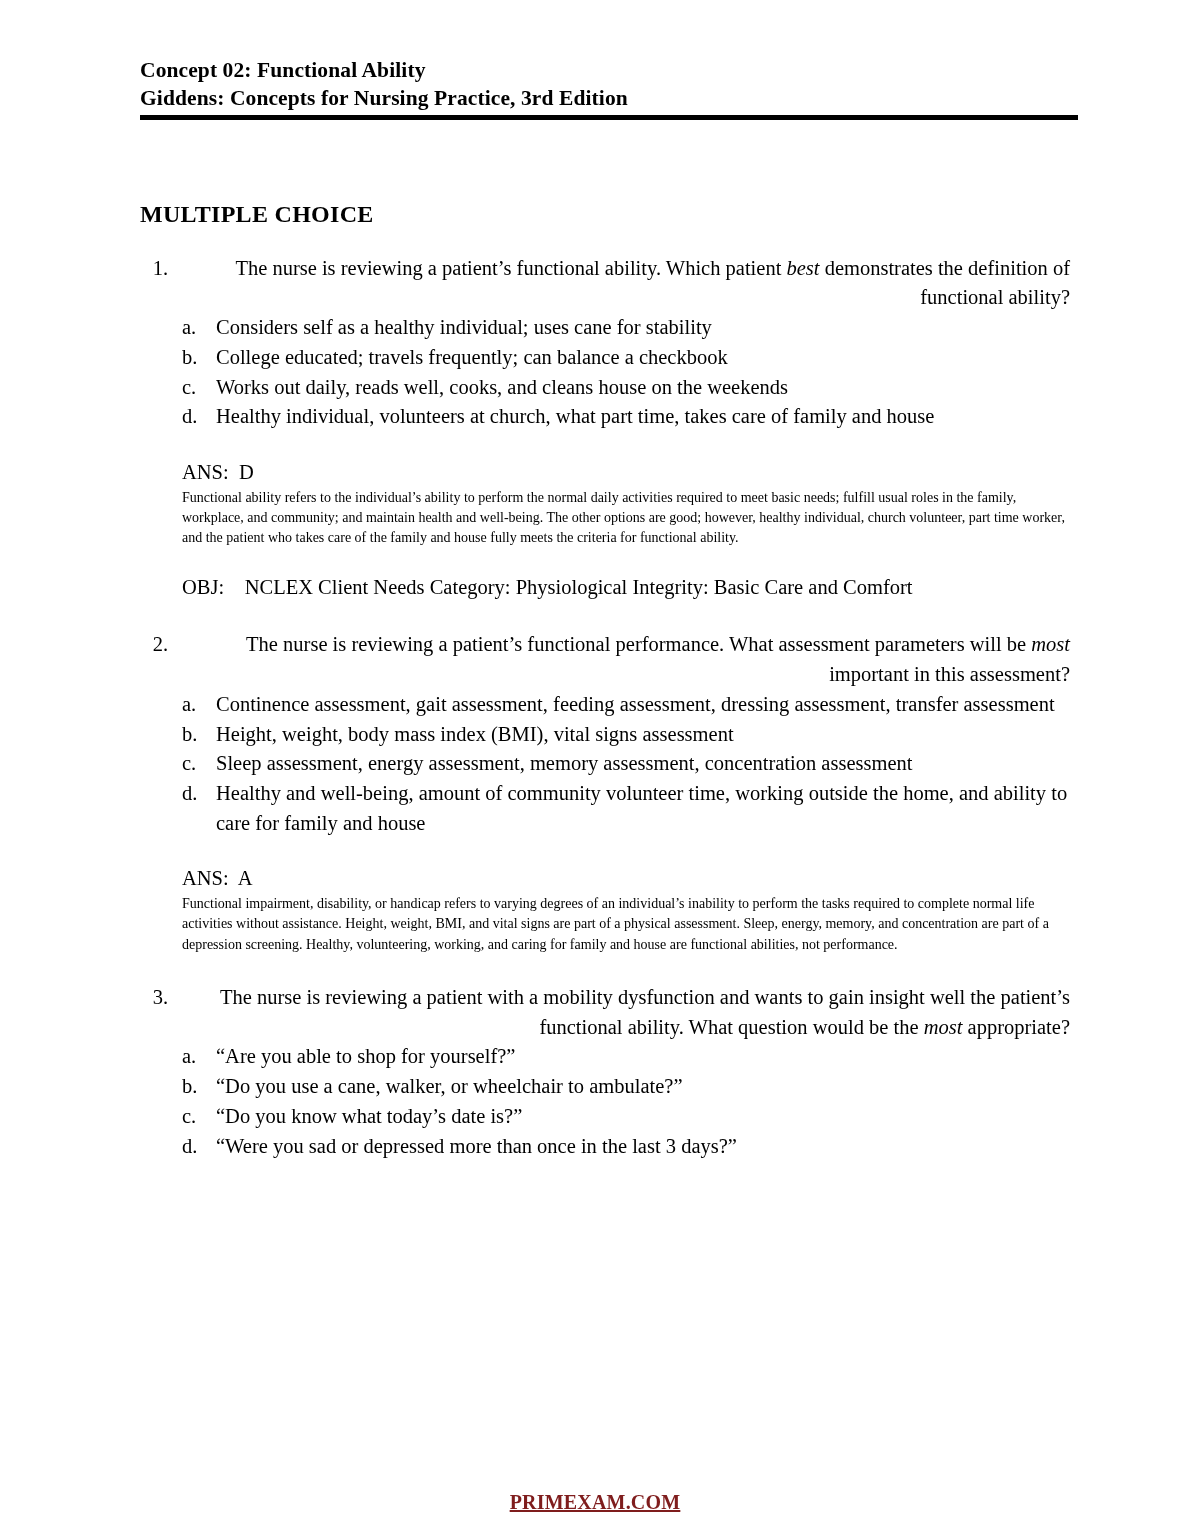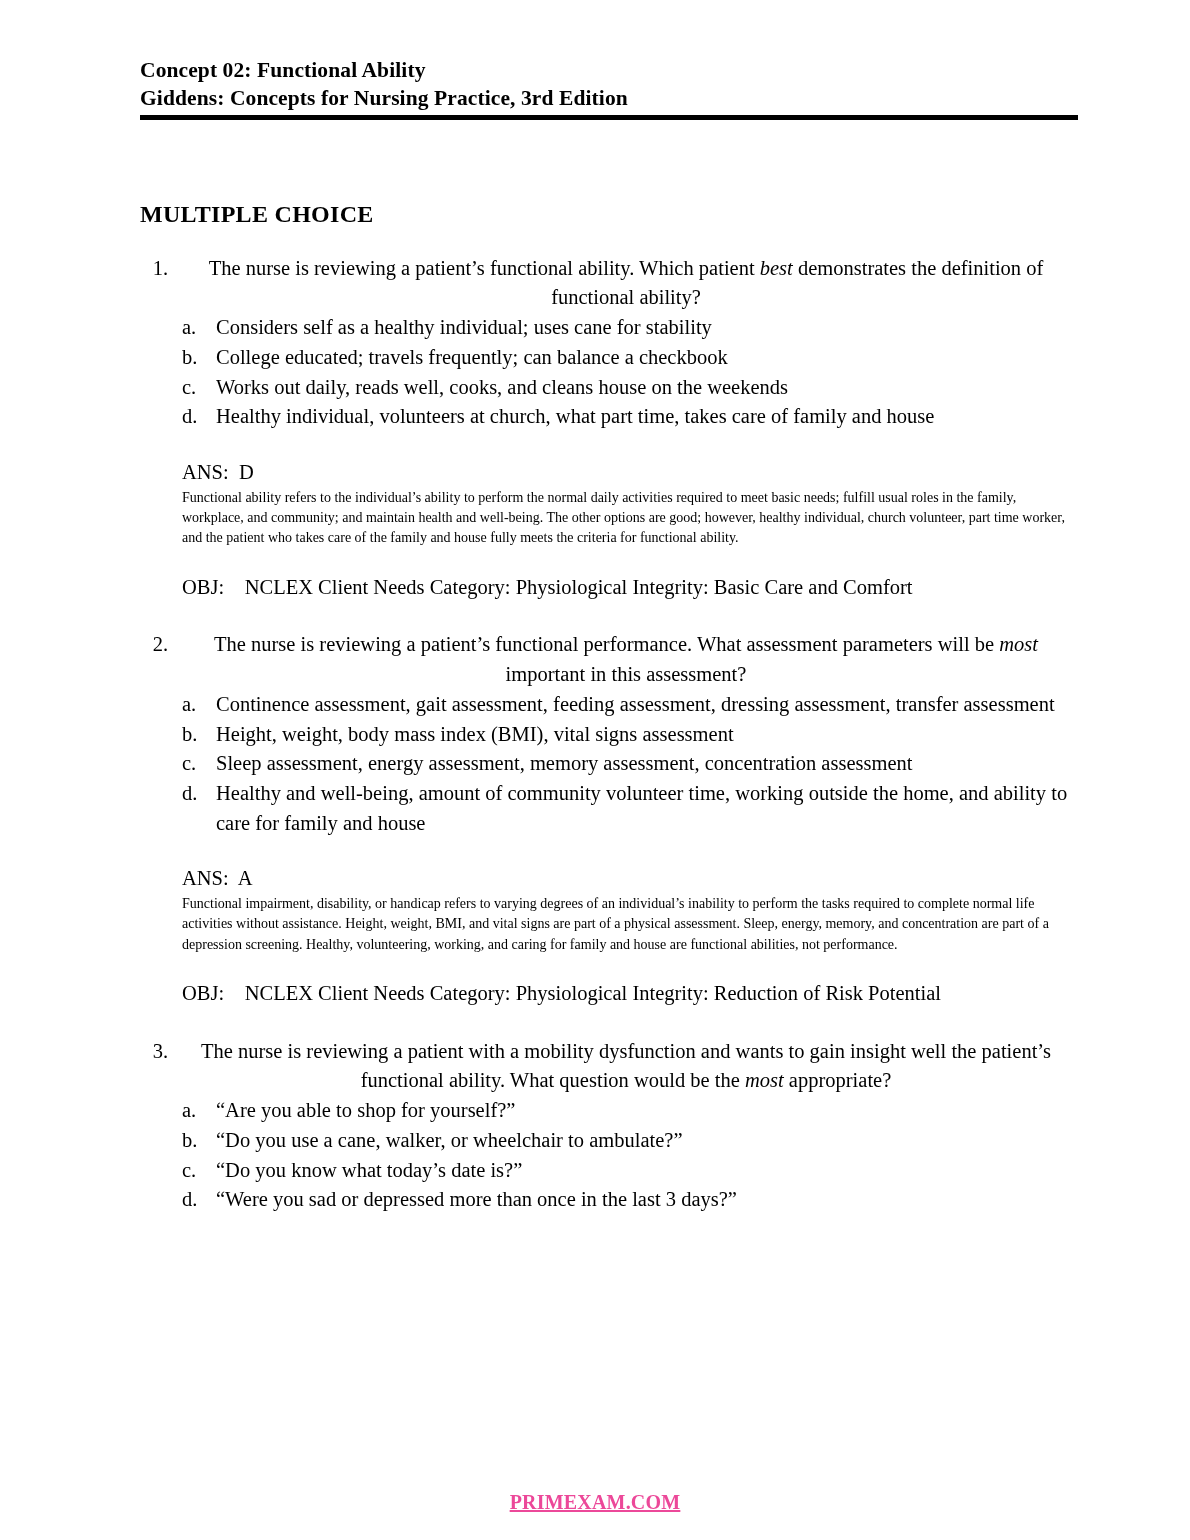--- a/index.html
+++ b/index.html
@@ -53,21 +53,21 @@
     line-height: 1.45;
     padding-right: 14px;
     box-sizing: border-box;
   }
   .q-body {
     flex: 1 1 auto;
   }
   .q-stem {
     font-size: 20.5px;
     line-height: 1.45;
-    text-align: center;
+    text-align: right;
   }
   .choices {
     margin-top: 0;
   }
   .choice {
     display: flex;
     font-size: 20.5px;
     line-height: 1.45;
   }
   .choice-letter {
@@ -103,21 +103,21 @@
     font-style: italic;
   }
   .footer {
     position: absolute;
     left: 0;
     right: 0;
     bottom: 26px;
     text-align: center;
   }
   .footer a {
-    color: #ec4899;
+    color: #7f1d1d;
     text-decoration: underline;
     font-size: 20px;
     font-weight: bold;
     letter-spacing: 0.2px;
   }
 </style>
 </head>
 <body>
 
 <div class="page">
@@ -183,21 +183,20 @@
           </div>
           <div class="choice">
             <div class="choice-letter">d.</div>
             <div class="choice-text">Healthy and well-being, amount of community volunteer time, working outside the home, and ability to care for family and house</div>
           </div>
         </div>
         <div class="ans-block">
           <div class="ans-line">ANS:  A</div>
           <div class="rationale">Functional impairment, disability, or handicap refers to varying degrees of an individual’s inability to perform the tasks required to complete normal life activities without assistance. Height, weight, BMI, and vital signs are part of a physical assessment. Sleep, energy, memory, and concentration are part of a depression screening. Healthy, volunteering, working, and caring for family and house are functional abilities, not performance.</div>
         </div>
-        <div class="obj-block">OBJ:    NCLEX Client Needs Category: Physiological Integrity: Reduction of Risk Potential</div>
       </div>
     </div>
 
     <div class="q-spacer"></div>
 
     <div class="q-item">
       <div class="q-num">3.</div>
       <div class="q-body">
         <div class="q-stem"><span>The nurse is reviewing a patient with a mobility dysfunction and wants to gain insight well the patient’s functional ability. What question would be the </span><em>most</em><span> appropriate?</span></div>
         <div class="choices">

